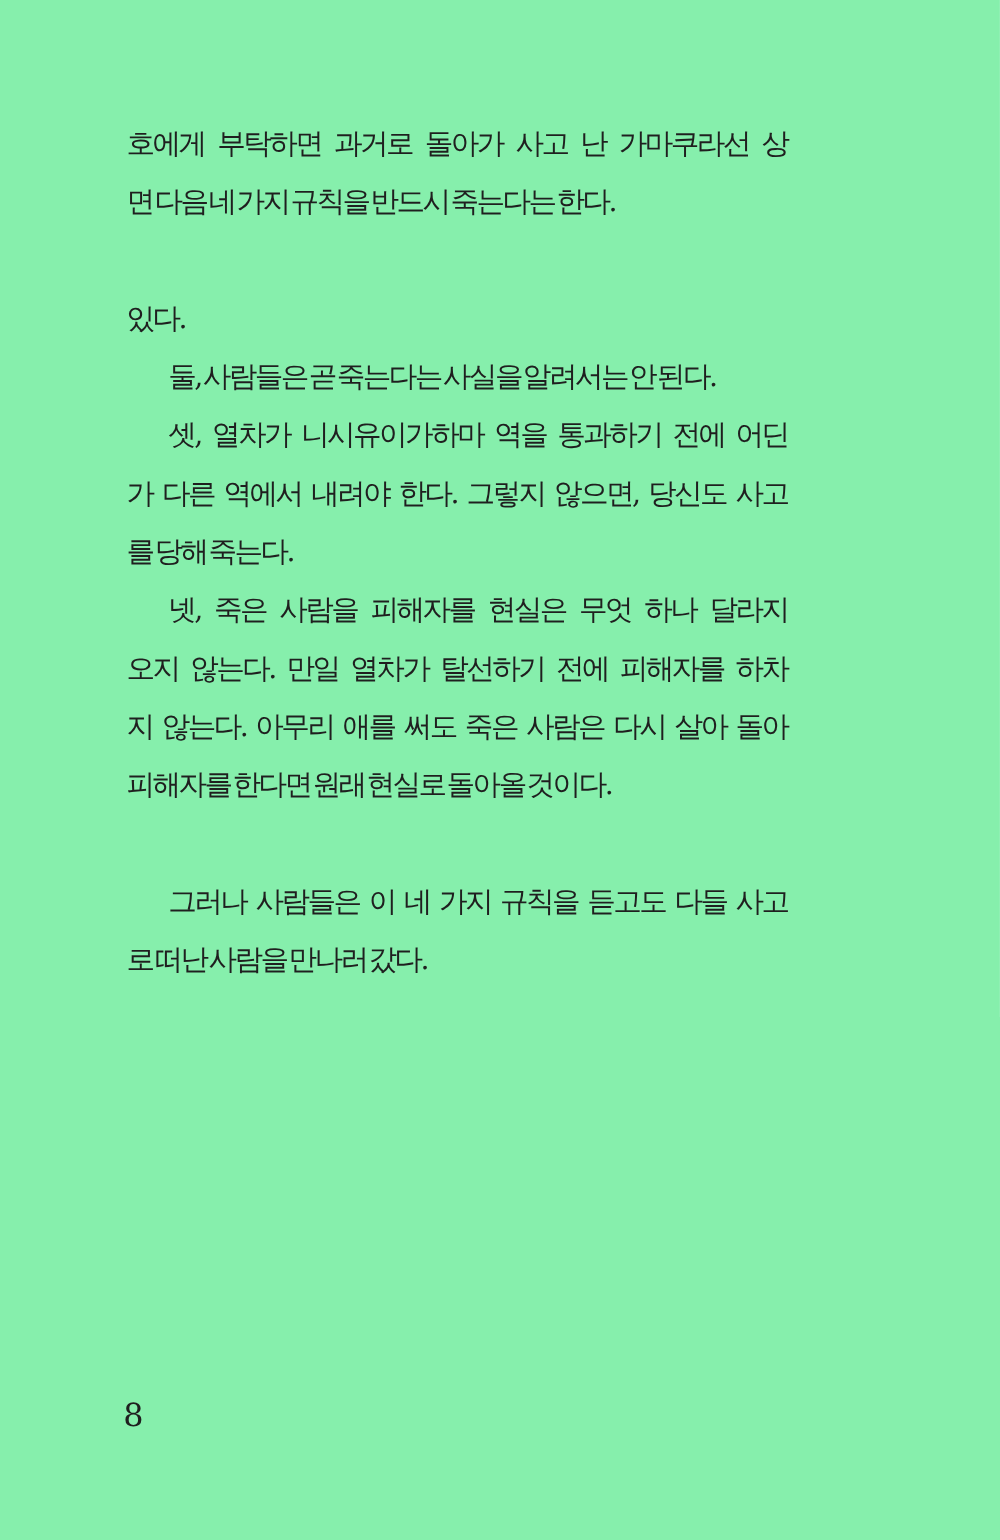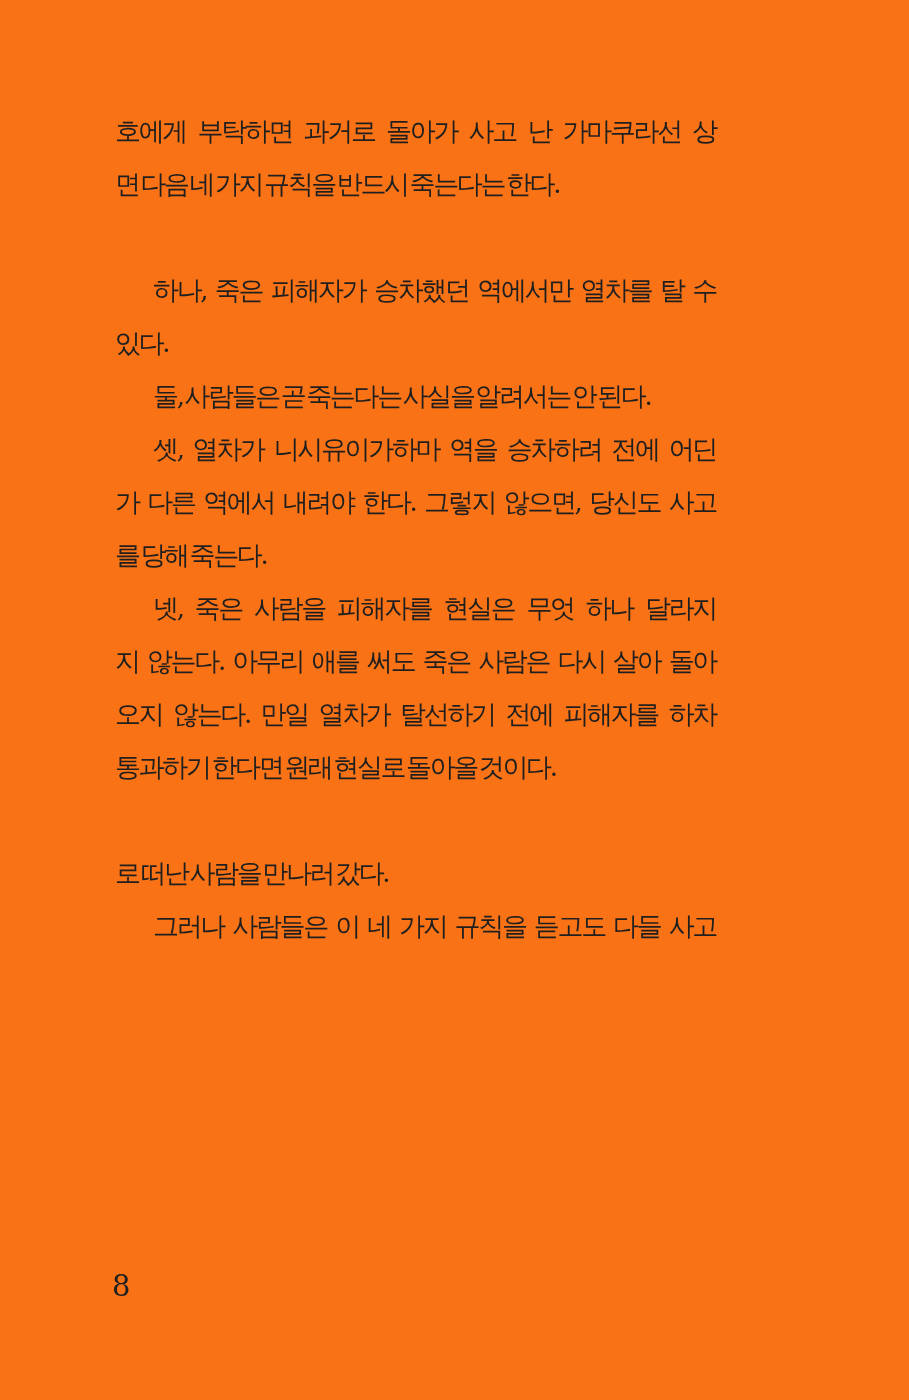--- a/index.html
+++ b/index.html
@@ -10,21 +10,21 @@
     width: 909px;
     height: 1400px;
     position: relative;
     overflow: hidden;
     background: #ffffff;
     font-family: "DejaVu Serif", "Liberation Serif", serif;
   }
   .book-page {
     position: absolute;
     inset: 0;
-    background: #f97316;
+    background: #86efac;
   }
   .text-block {
     position: absolute;
     left: 115px;
     top: 105px;
     width: 601px;
     color: #1f1f1f;
   }
   .line {
     margin: 0;
@@ -61,28 +61,27 @@
   }
 </style>
 </head>
 <body style="background: rgb(255, 255, 255);">
 
 <div class="book-page" style="color: rgb(31, 31, 31);">
   <main class="text-block">
     <p class="line fill">호에게 부탁하면 과거로 돌아가 사고 난 가마쿠라선 상</p>
     <p class="line">면 다음 네 가지 규칙을 반드시 죽는다는 한다.</p>
     <p class="line blank"></p>
-    <p class="line indent fill">하나, 죽은 피해자가 승차했던 역에서만 열차를 탈 수</p>
     <p class="line">있다.</p>
     <p class="line indent">둘, 사람들은 곧 죽는다는 사실을 알려서는 안 된다.</p>
-    <p class="line indent fill">셋, 열차가 니시유이가하마 역을 승차하려 전에 어딘</p>
+    <p class="line indent fill">셋, 열차가 니시유이가하마 역을 통과하기 전에 어딘</p>
     <p class="line fill">가 다른 역에서 내려야 한다. 그렇지 않으면, 당신도 사고</p>
     <p class="line">를 당해 죽는다.</p>
     <p class="line indent fill">넷, 죽은 사람을 피해자를 현실은 무엇 하나 달라지</p>
+    <p class="line fill">오지 않는다. 만일 열차가 탈선하기 전에 피해자를 하차</p>
     <p class="line fill">지 않는다. 아무리 애를 써도 죽은 사람은 다시 살아 돌아</p>
-    <p class="line fill">오지 않는다. 만일 열차가 탈선하기 전에 피해자를 하차</p>
-    <p class="line">통과하기 한다면 원래 현실로 돌아올 것이다.</p>
+    <p class="line">피해자를 한다면 원래 현실로 돌아올 것이다.</p>
     <p class="line blank"></p>
+    <p class="line indent fill">그러나 사람들은 이 네 가지 규칙을 듣고도 다들 사고</p>
     <p class="line">로 떠난 사람을 만나러 갔다.</p>
-    <p class="line indent fill">그러나 사람들은 이 네 가지 규칙을 듣고도 다들 사고</p>
   </main>
   <div class="page-number">8</div>
 </div>
 
 </body></html>

